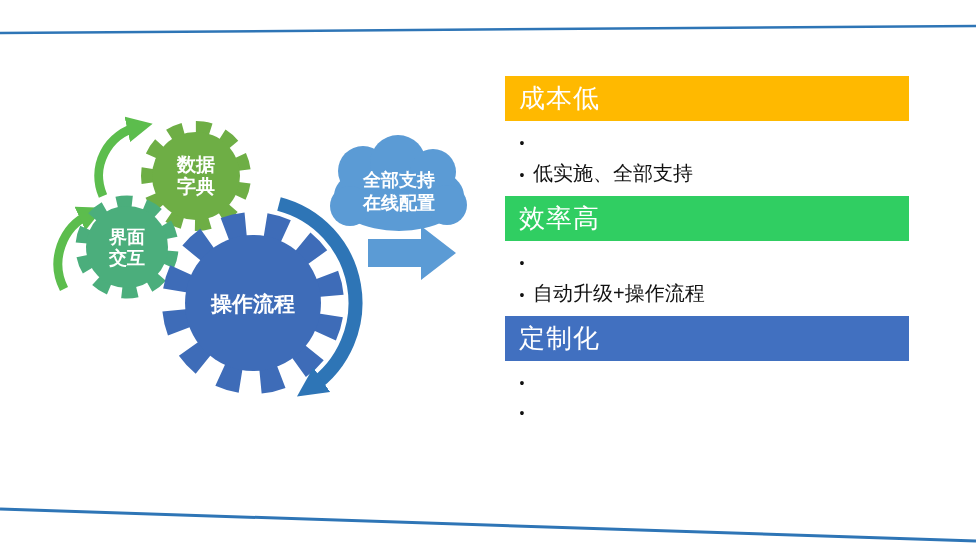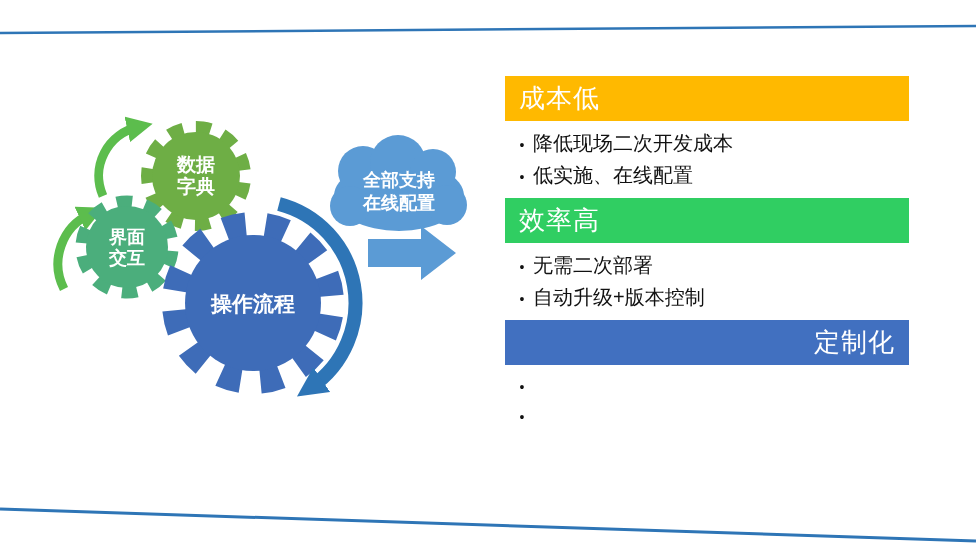--- a/index.html
+++ b/index.html
@@ -85,47 +85,45 @@
 
   <div class="panels">
 
     <div class="panel">
       <div class="panel-header" style="background-color: rgb(255, 185, 0);">
         <span>成本低</span>
       </div>
       <ul class="bullets">
         <li>
           <span class="dot">•</span>
-          <span>降低现场二次开发成本</span>
         </li>
         <li>
           <span class="dot">•</span>
-          <span>低实施、在线配置</span>
+          <span>低实施、全部支持</span>
         </li>
       </ul>
     </div>
 
     <div class="panel">
       <div class="panel-header" style="background-color: rgb(48, 206, 98); font-family: Liberation Serif, serif;">
         <span>效率高</span>
       </div>
       <ul class="bullets">
         <li>
           <span class="dot">•</span>
-          <span>无需二次部署</span>
         </li>
         <li>
           <span class="dot">•</span>
-          <span>自动升级+版本控制</span>
+          <span>自动升级+操作流程</span>
         </li>
       </ul>
     </div>
 
     <div class="panel">
-      <div class="panel-header" style="background-color: rgb(65, 112, 192); justify-content: flex-end;">
+      <div class="panel-header" style="background-color: rgb(65, 112, 192);">
         <span>定制化</span>
       </div>
       <ul class="bullets">
         <li>
           <span class="dot">•</span>
         </li>
         <li>
           <span class="dot">•</span>
         </li>
       </ul>

